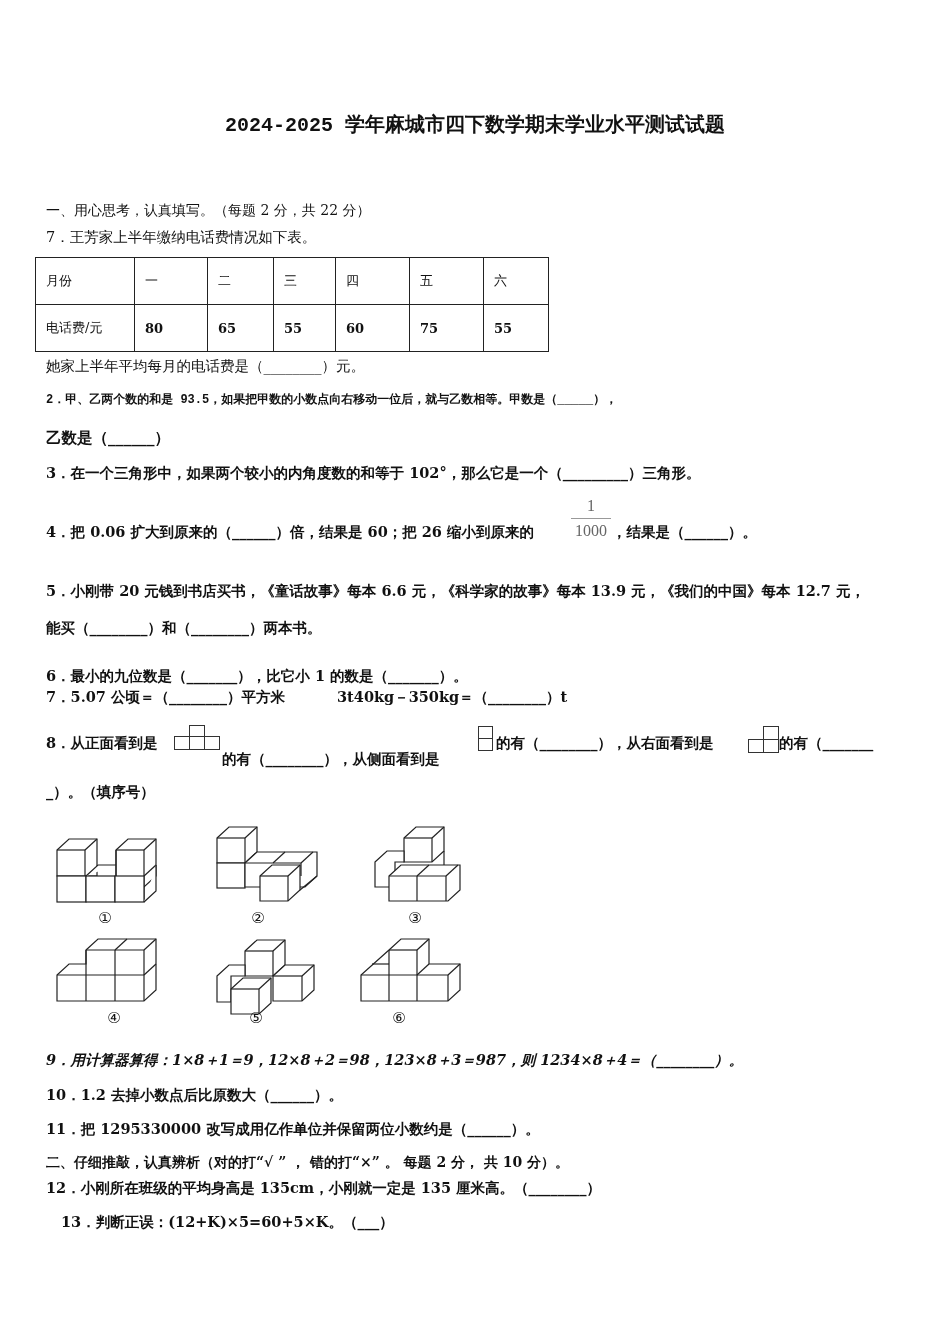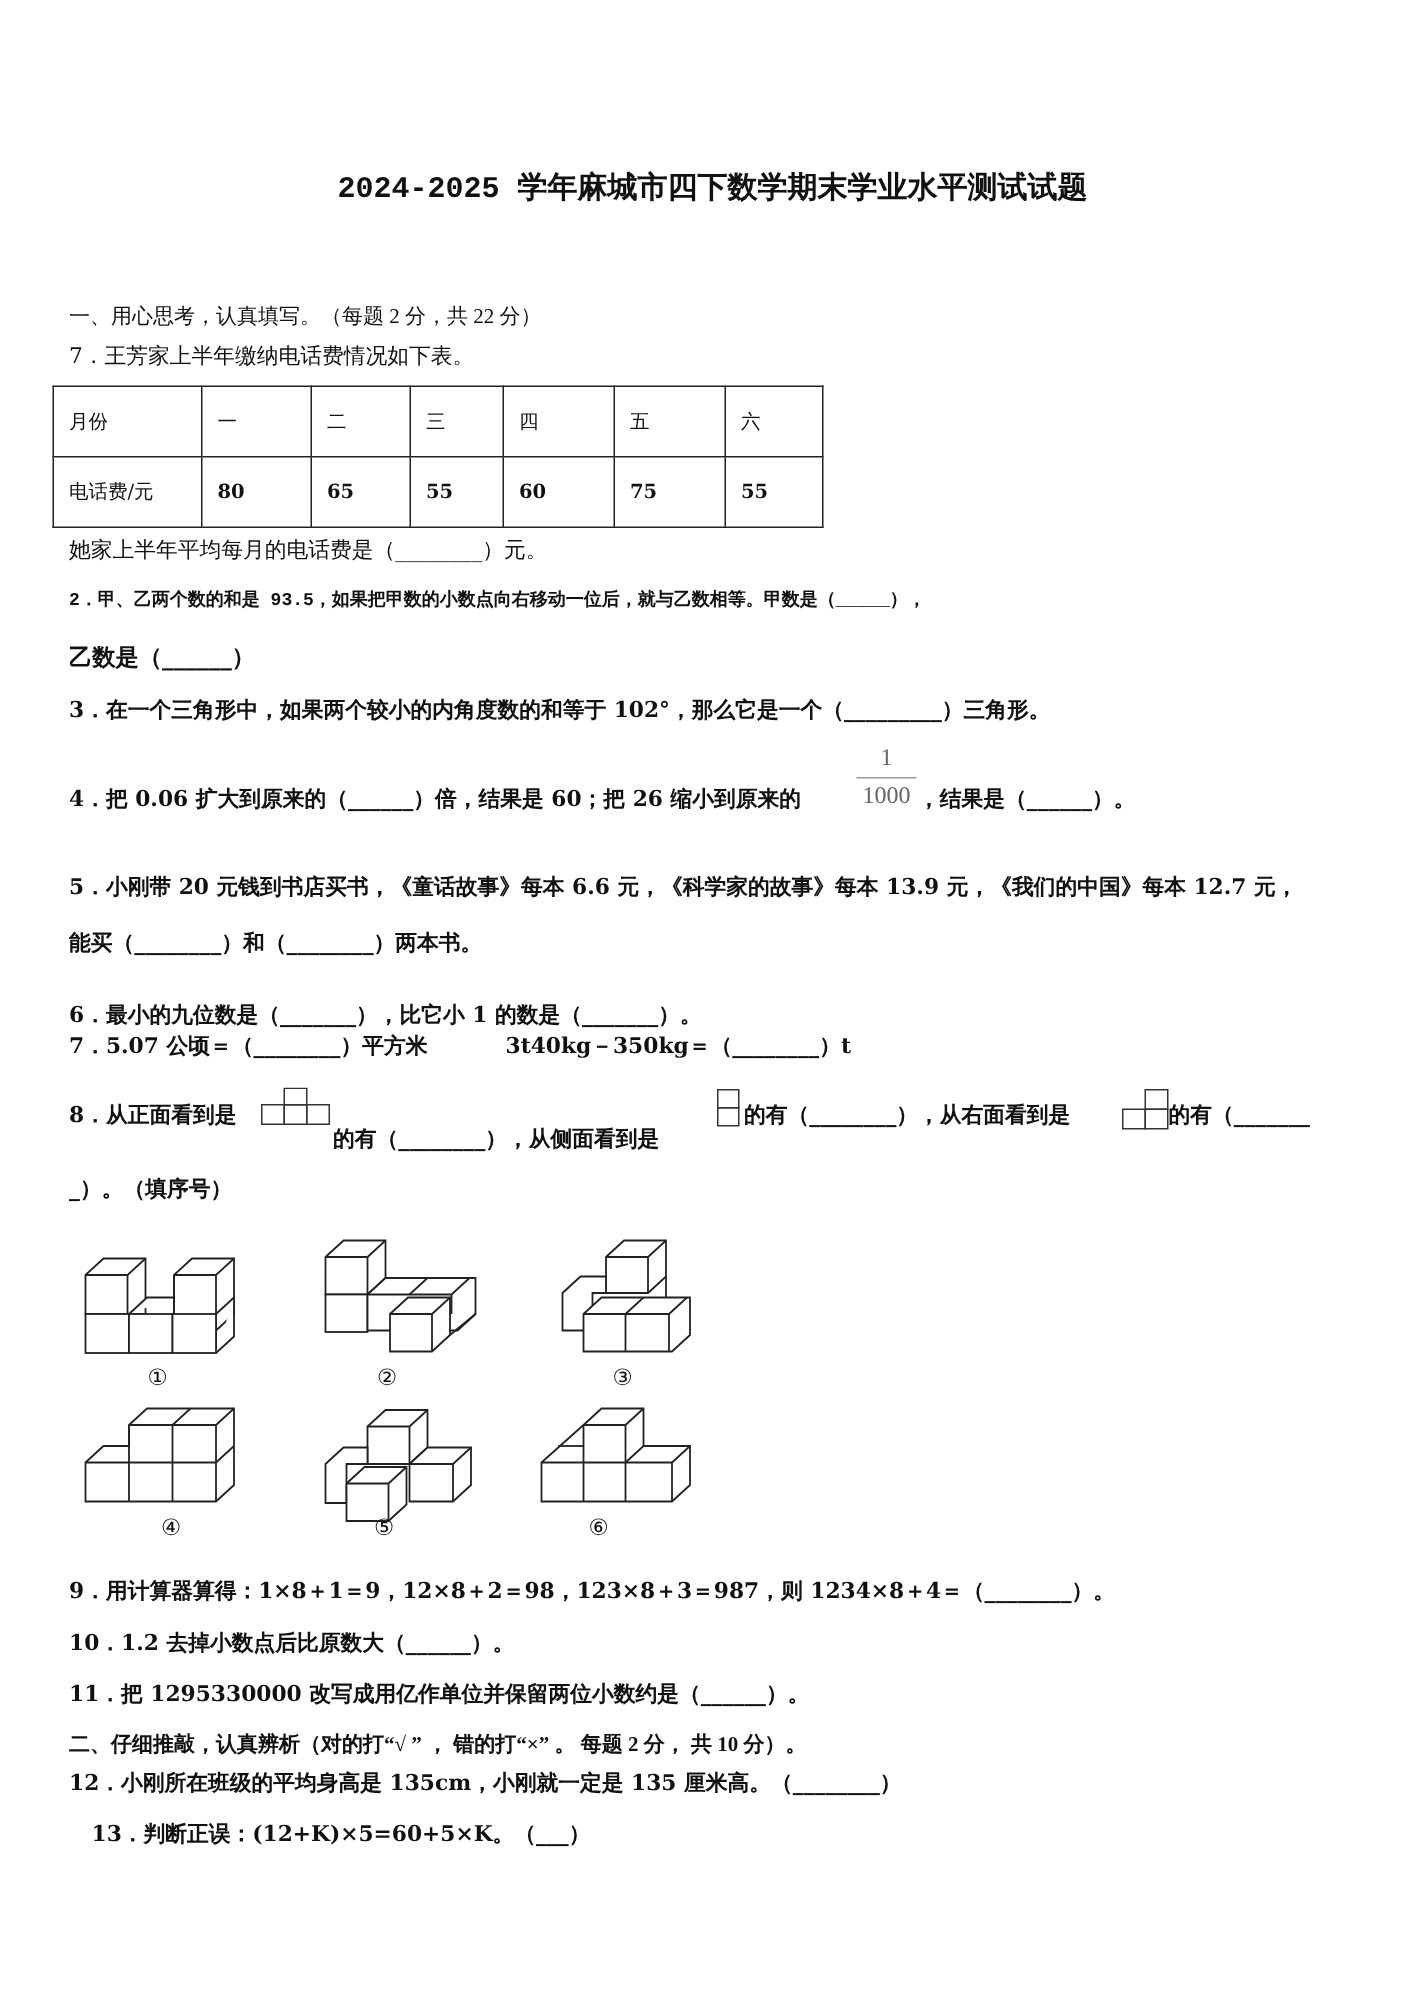--- a/index.html
+++ b/index.html
@@ -9,21 +9,21 @@
       color: #111;
     }
     .title {
       position: absolute; left: 0; width: 950px; top: 111px; text-align: center;
       font-family: Liberation Mono, monospace;
       font-weight: bold; font-size: 20px; letter-spacing: 0px;
     }
     .line {
       position: absolute; left: 46px; white-space: nowrap; font-size: 14.5px;
     }
-    .section { font-size: 14px; font-family: Liberation Serif, serif; }
+    .section { font-size: 14px; }
     .b { font-weight: bold; }
     table.fee {
       position: absolute; left: 35px; top: 257px; border-collapse: collapse;
       font-size: 13px;
     }
     table.fee td {
       border: 1px solid #222; height: 46px; vertical-align: middle;
       padding: 0 0 0 10px; text-align: left;
     }
     .frac {
@@ -217,19 +217,19 @@
     </g>
   </g>
 </svg>
 <div class="figlabel" style="left:90px; top:909px;">①</div>
 <div class="figlabel" style="left:243px; top:909px;">②</div>
 <div class="figlabel" style="left:400px; top:909px;">③</div>
 <div class="figlabel" style="left:99px; top:1009px;">④</div>
 <div class="figlabel" style="left:241px; top:1009px;">⑤</div>
 <div class="figlabel" style="left:384px; top:1009px;">⑥</div>
 
-<div class="line b" style="top:1051px;">9．用计算器算得：1×8＋1＝9，12×8＋2＝98，123×8＋3＝987，则 1234×8＋4＝（________）。</div>
+<div class="line b" style="top:1051px;font-style:italic;">9．用计算器算得：1×8＋1＝9，12×8＋2＝98，123×8＋3＝987，则 1234×8＋4＝（________）。</div>
 <div class="line b" style="top:1086px;">10．1.2 去掉小数点后比原数大（______）。</div>
 <div class="line b" style="top:1120px;">11．把 1295330000 改写成用亿作单位并保留两位小数约是（______）。</div>
 
 <div class="line b section" style="top:1154px;">二、仔细推敲，认真辨析（对的打“√ ”  ，  错的打“×”  。 每题  2  分，  共  10  分）。</div>
 <div class="line b" style="top:1179px;">12．小刚所在班级的平均身高是 135cm，小刚就一定是 135 厘米高。（________）</div>
 <div class="line b" style="top:1213px;margin-left:15px;">13．判断正误：(12+K)×5=60+5×K。（___）</div>
 
 </body></html>

